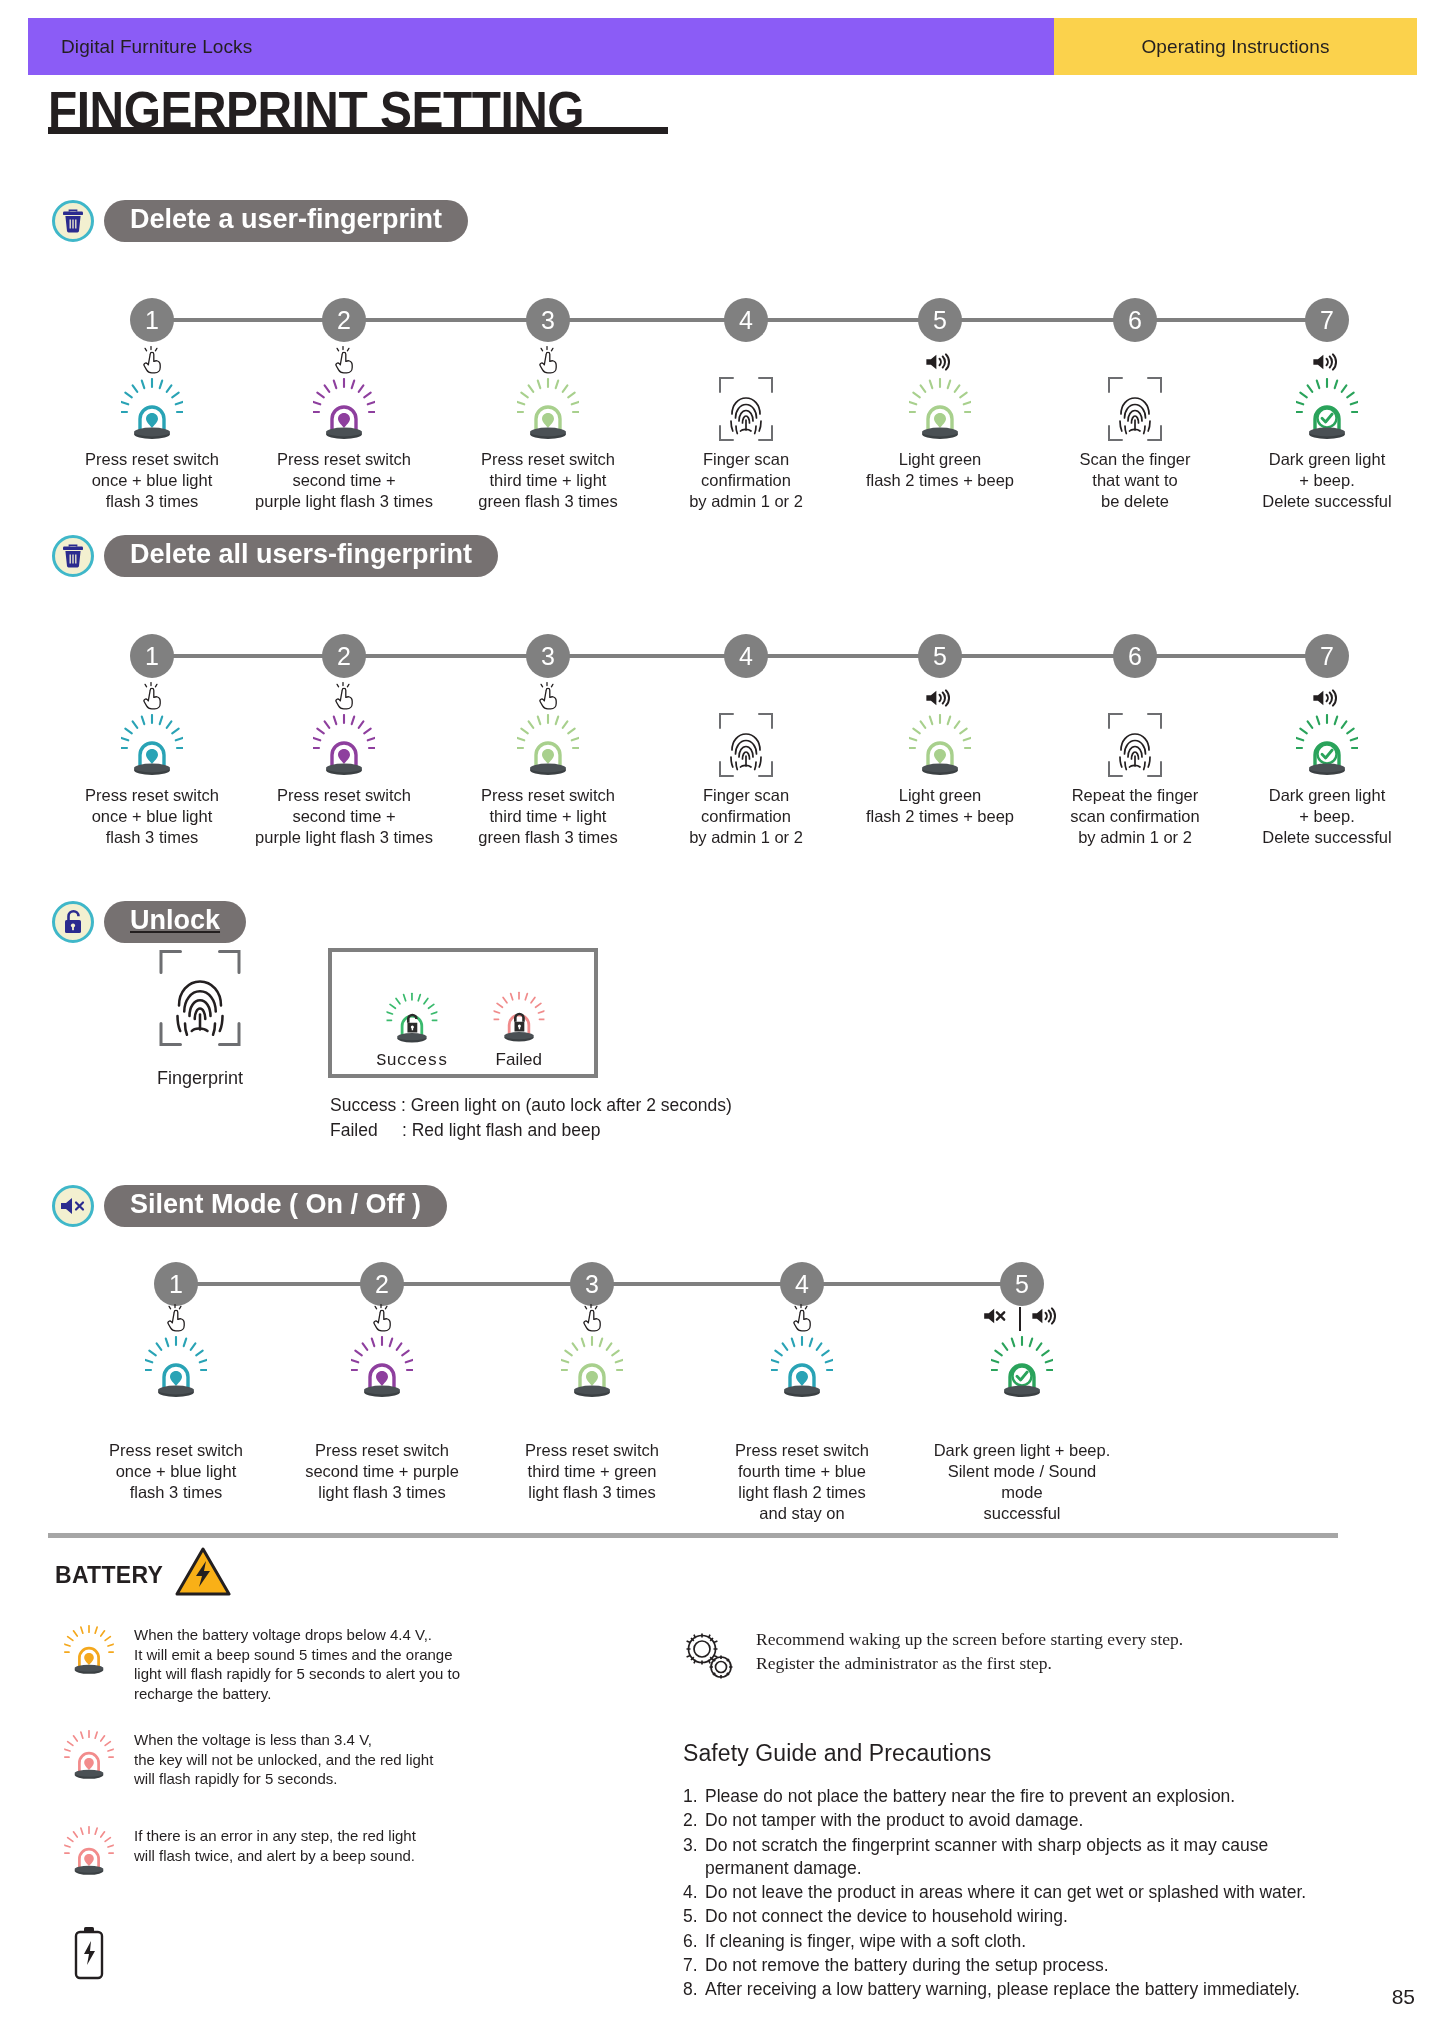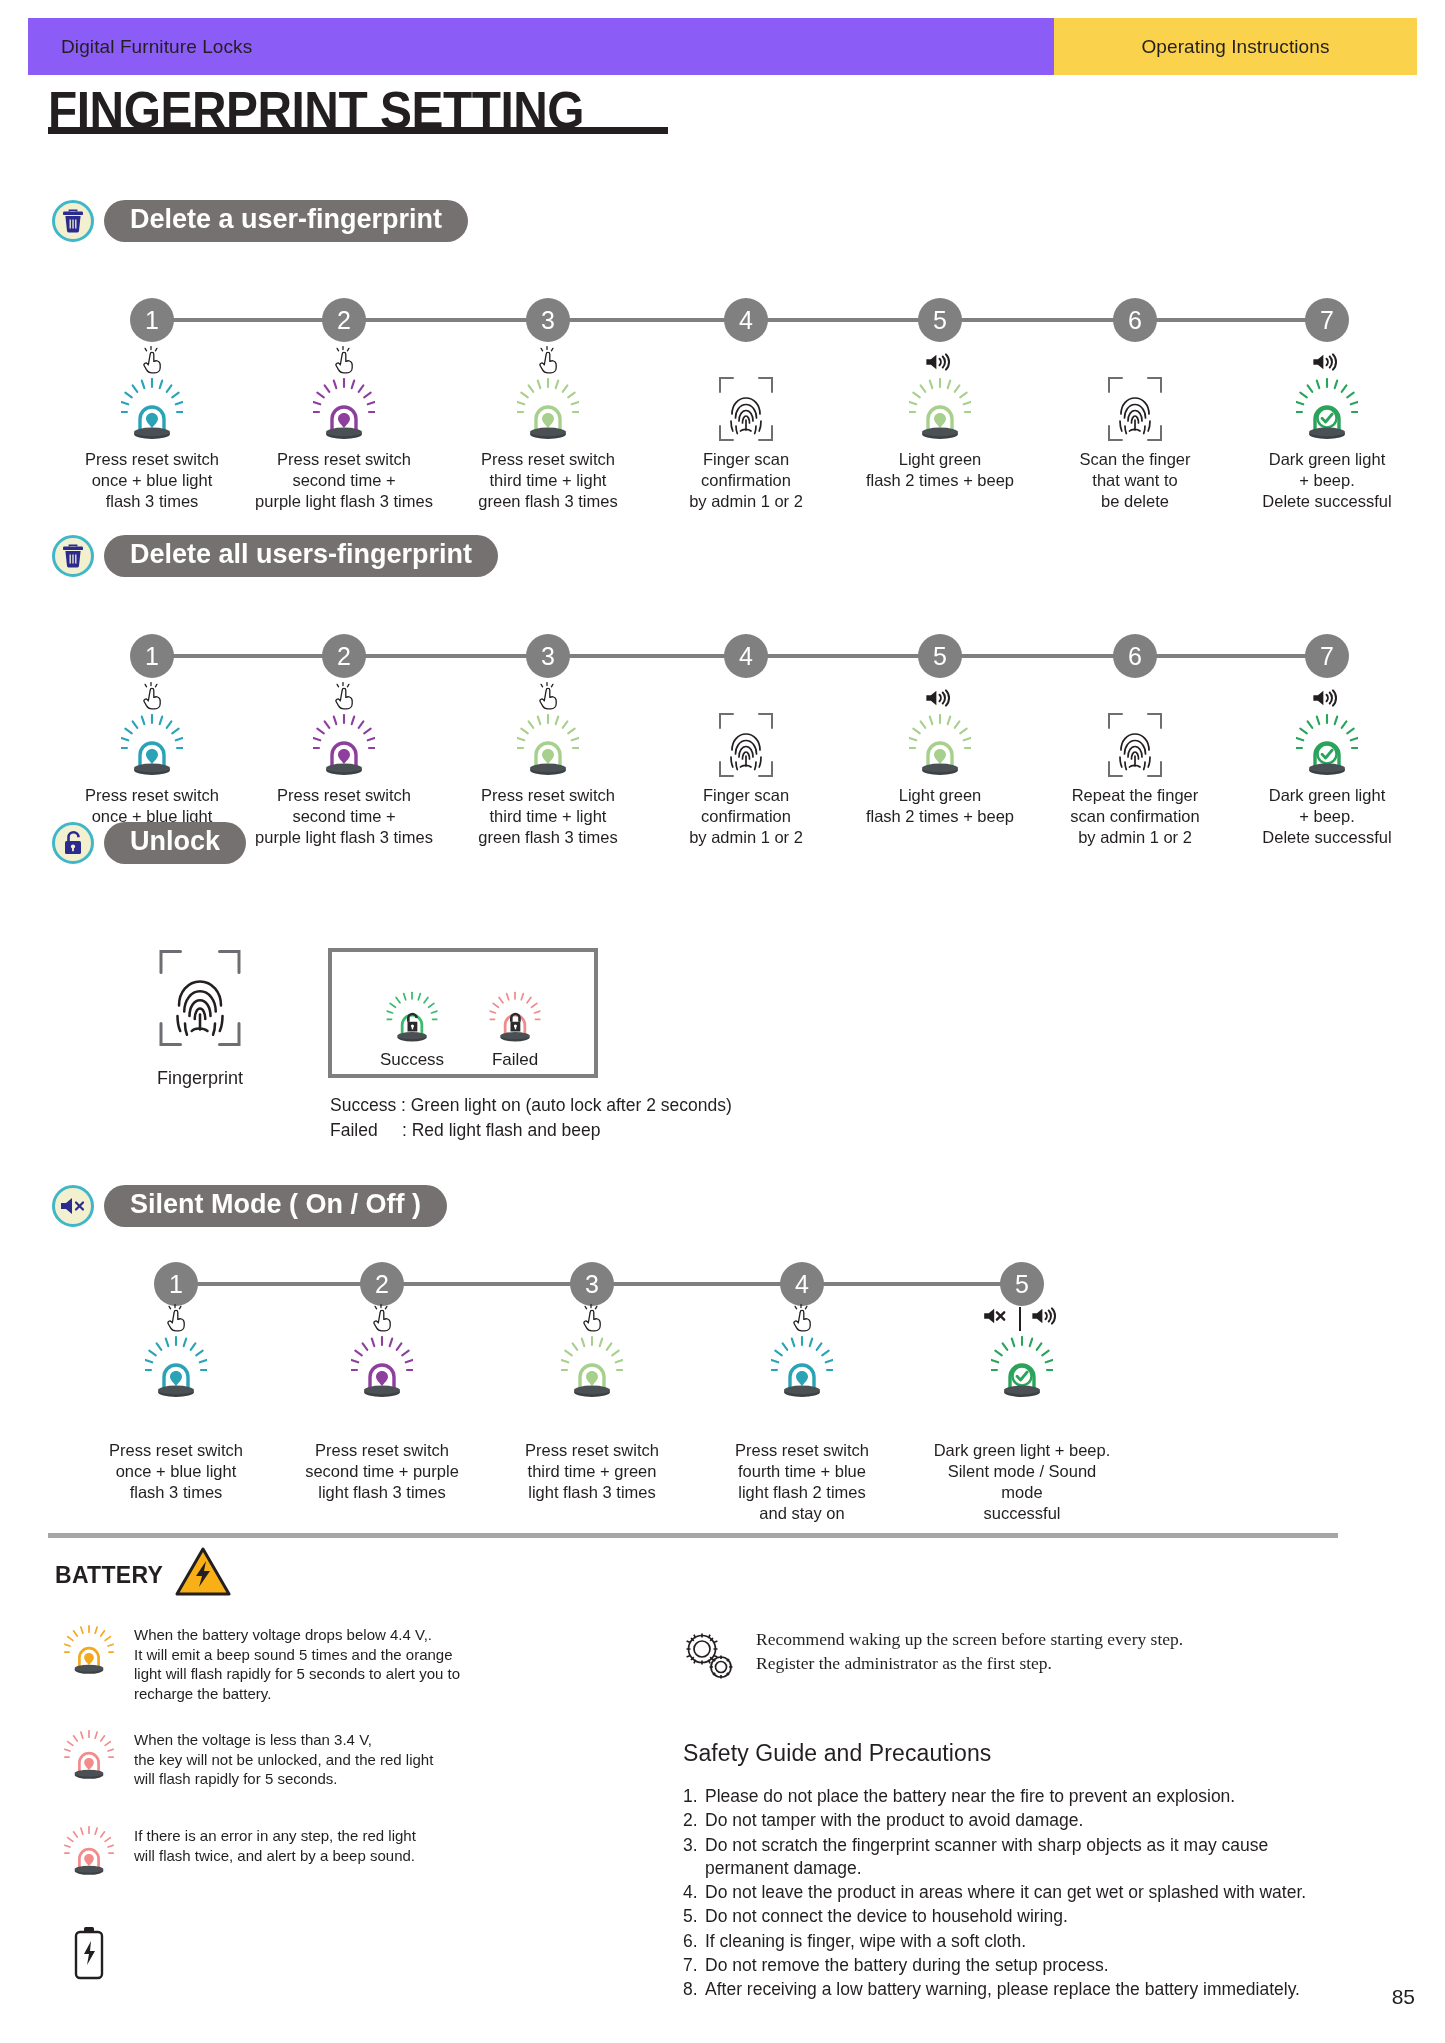--- a/index.html
+++ b/index.html
@@ -554,21 +554,21 @@
     <path d="M19 54V41a12 12 0 0 1 24 0v13z" fill="none" stroke="#2aa35b" stroke-width="3.4"></path>
     <circle cx="31" cy="40" r="9.5" fill="none" stroke="#2aa35b" stroke-width="2.4"></circle>
             <path d="M26 40.2l3.6 3.8 6.6-8" fill="none" stroke="#2aa35b" stroke-width="2.8" stroke-linecap="round" stroke-linejoin="round"></path>
     <ellipse cx="31" cy="56" rx="18" ry="5" fill="#3b4043"></ellipse>
     <ellipse cx="31" cy="54" rx="18" ry="4.4" fill="#4a5054"></ellipse>
   </svg>
     </div>
     <div class="step-col" style="left: 1232px; top: 785px; width: 190px; white-space: pre-line;">Dark green light
 + beep.
 Delete successful</div>
-    <div class="sec-head" style="left: 52px; top: 822px;">
+    <div class="sec-head" style="left: 52px; top: 901px; text-decoration: underline;">
       <div class="sec-badge">
         <svg width="22" height="26" viewBox="0 0 22 26">
       <rect x="3" y="11" width="16" height="13" rx="1.6" fill="#2b2b8f"></rect>
       <path d="M6.5 11V7.2a5 5 0 0 1 10 0" fill="none" stroke="#2b2b8f" stroke-width="2.6"></path>
       <circle cx="11" cy="16.5" r="2.1" fill="#f3f0d0"></circle>
           <rect x="10.1" y="17.2" width="1.8" height="4" fill="#f3f0d0"></rect>
     </svg>
       </div>
      <div class="sec-pill">Unlock</div>
     </div>
@@ -773,21 +773,21 @@
             <line x1="56.0" y1="34.0" x2="64.0" y2="34.0" stroke="#3aba6d" stroke-width="2.1" stroke-linecap="round"></line>
     <path d="M19 54V41a12 12 0 0 1 24 0v13z" fill="none" stroke="#3aba6d" stroke-width="3.4"></path>
     <path d="M25.5 37h12v12h-12z" fill="#2b2b2b"></path>
             <path d="M26.5 37v-4.5a5 5 0 0 1 10 0" fill="none" stroke="#2b2b2b" stroke-width="3.2"></path>
             <circle cx="31.5" cy="42.2" r="1.9" fill="#fff"></circle>
             <rect x="30.7" y="42.8" width="1.7" height="3.4" fill="#fff"></rect>
     <ellipse cx="31" cy="56" rx="18" ry="5" fill="#3b4043"></ellipse>
     <ellipse cx="31" cy="54" rx="18" ry="4.4" fill="#4a5054"></ellipse>
   </svg>
     </div>
-    <div style="margin-top:2px;">Success</div>
+    <div style="margin-top:2px;font-family:Liberation Mono, monospace;">Success</div>
   </div>
   <div class="ub-cell">
     <div style="transform:scale(.82);transform-origin:center bottom;">
       <svg width="62" height="64" viewBox="0 0 62 64">
     <line x1="6.0" y1="34.0" x2="-2.0" y2="34.0" stroke="#f08b8b" stroke-width="2.1" stroke-linecap="round"></line>
             <line x1="7.2" y1="26.3" x2="-0.4" y2="23.8" stroke="#f08b8b" stroke-width="2.1" stroke-linecap="round"></line>
             <line x1="10.8" y1="19.3" x2="4.3" y2="14.6" stroke="#f08b8b" stroke-width="2.1" stroke-linecap="round"></line>
             <line x1="16.3" y1="13.8" x2="11.6" y2="7.3" stroke="#f08b8b" stroke-width="2.1" stroke-linecap="round"></line>
             <line x1="23.3" y1="10.2" x2="20.8" y2="2.6" stroke="#f08b8b" stroke-width="2.1" stroke-linecap="round"></line>
             <line x1="31.0" y1="9.0" x2="31.0" y2="1.0" stroke="#f08b8b" stroke-width="2.1" stroke-linecap="round"></line>

